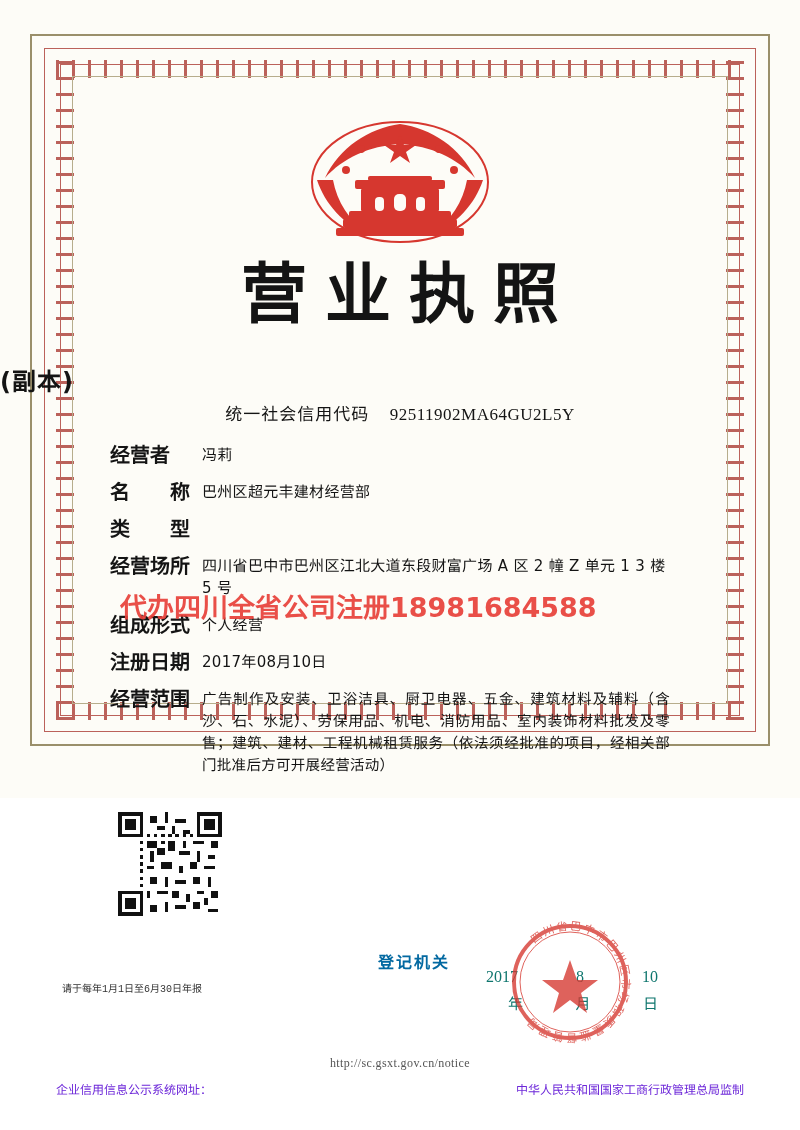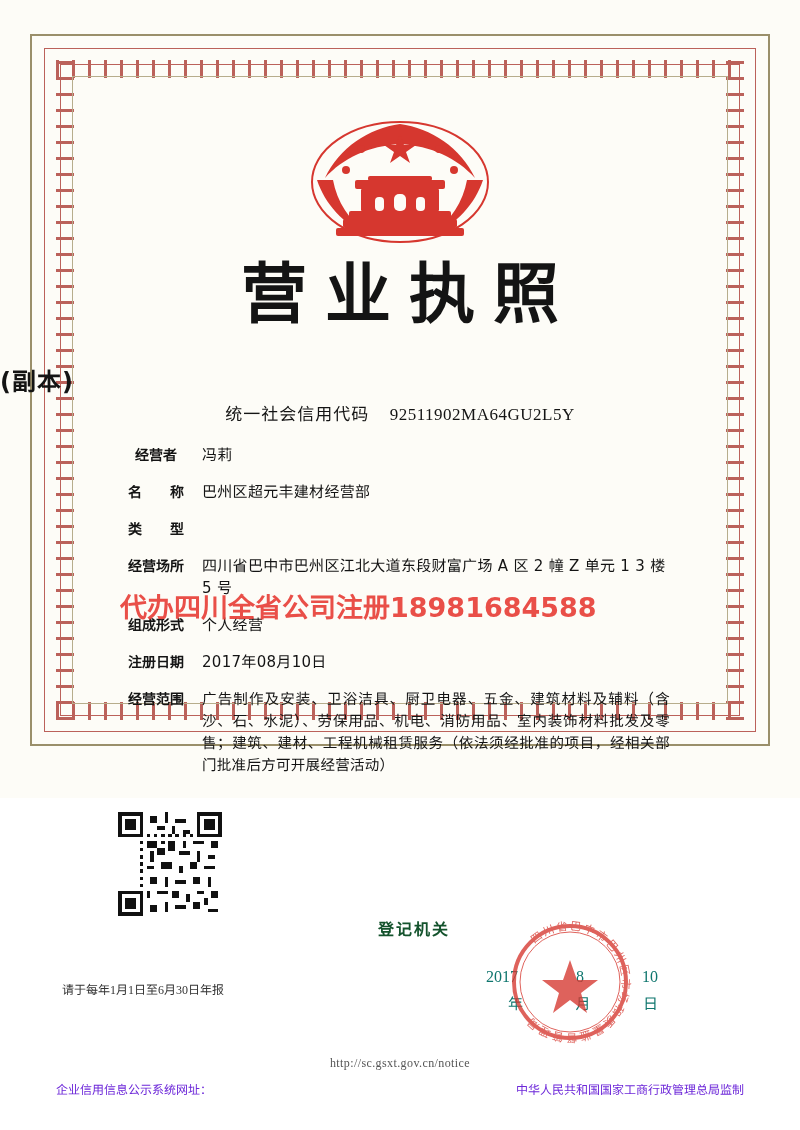--- a/index.html
+++ b/index.html
@@ -98,27 +98,26 @@
   .fields{
     position:absolute;left:110px;top:444px;width:560px;
   }
   .row{
     display:flex;
     align-items:flex-start;
     margin-bottom:15px;
   }
   .row .label{
     width:92px;flex:0 0 92px;
-    font-family:Liberation Sans, sans-serif;
+    font-family:Liberation Serif, serif;
     font-weight:bold;
-    font-size:14px;
+    font-size:20px;
     color:#141414;
     letter-spacing:0px;
     line-height:22px;
-    text-align:center;
   }
   .row .value{
     flex:1;
     font-family:"DejaVu Sans", sans-serif;
     font-size:15px;
     color:#141414;
     line-height:22px;
     letter-spacing:.3px;
   }
   .row.scope .value{
@@ -142,26 +141,26 @@
   
   .qr{
     position:absolute;left:118px;top:812px;
     width:104px;height:104px;
     background:#ffffff;
   }
   .qr svg{display:block;}
 
   
   .authority{
-    position:absolute;left:378px;top:916px;
+    position:absolute;left:378px;top:949px;
     font-family:"DejaVu Sans", sans-serif;
     font-weight:bold;
     font-size:16px;
     letter-spacing:2px;
-    color:#14532d;
+    color:#0369a1;
   }
   .date-line{
     position:absolute;left:486px;top:968px;width:200px;
     font-family:"DejaVu Sans", sans-serif;
     font-size:15px;
     color:#0f766e;
   }
   .date-line .nums{
     display:flex;justify-content:space-between;
     width:172px;
@@ -180,22 +179,22 @@
   .seal{
     position:absolute;left:500px;top:912px;
     width:140px;height:140px;
     opacity:.78;
   }
   .seal svg{display:block;}
 
   
   .annual-note{
     position:absolute;left:62px;top:980px;
-    font-family:Liberation Serif, serif;
-    font-size:12px;
+    font-family:Liberation Mono, monospace;
+    font-size:10px;
     color:#333;
     white-space:nowrap;
   }
   .url-note{
     position:absolute;left:0;right:0;top:1056px;
     text-align:center;
     font-family:"Liberation Serif", serif;
     font-size:12px;
     color:#555;
     letter-spacing:.4px;

